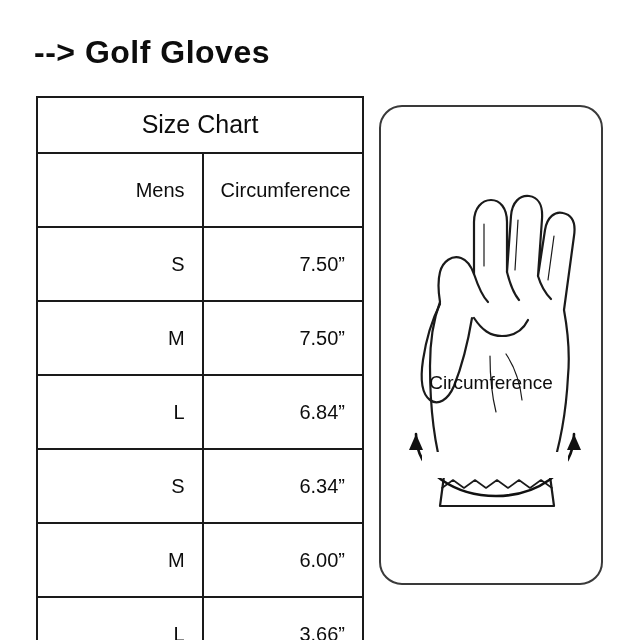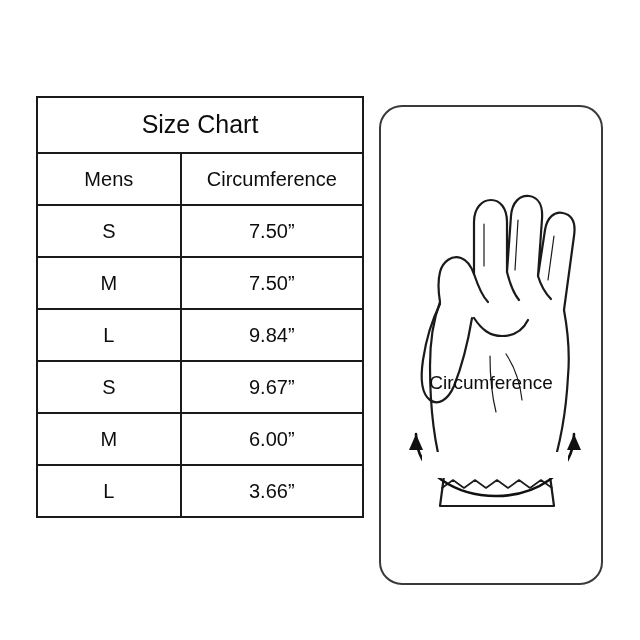--- a/index.html
+++ b/index.html
@@ -51,24 +51,24 @@
   table.size-table {
     border-collapse: collapse;
     width: 100%;
     table-layout: fixed;
   }
   table.size-table td {
     border: 2px solid #1a1a1a;
     border-left: none;
     border-top: none;
     height: 38px;
-    text-align: center;
+    text-align: right;
     font-size: 20px;
     color: #0d0d0d;
-    padding: 6px;
+    padding: 17px;
   }
   table.size-table tr td:first-child {
     width: 40%;
   }
   table.size-table tr:last-child td {
     border-bottom: none;
   }
   table.size-table td.last-col {
     border-right: none;
   }
@@ -95,45 +95,46 @@
     font-size: 19px;
     color: #0d0d0d;
     white-space: nowrap;
   }
 </style>
 </head>
 <body>
 
 <div class="page">
 
+  <div class="title">--&gt; Golf Gloves</div>
 
   <div class="chart-wrap">
     <div class="chart-title">Size Chart</div>
 
     <table class="size-table">
       <tbody>
         <tr>
           <td class="hdr">Mens</td>
           <td class="hdr last-col">Circumference</td>
         </tr>
         <tr>
           <td>S</td>
           <td class="last-col">7.50”</td>
         </tr>
         <tr>
           <td>M</td>
           <td class="last-col">7.50”</td>
         </tr>
         <tr>
           <td>L</td>
-          <td class="last-col">9.84”</td>
+          <td class="last-col">6.84”</td>
         </tr>
         <tr>
           <td>S</td>
-          <td class="last-col">9.67”</td>
+          <td class="last-col">6.34”</td>
         </tr>
         <tr>
           <td>M</td>
           <td class="last-col">6.00”</td>
         </tr>
         <tr>
           <td>L</td>
           <td class="last-col">3.66”</td>
         </tr>
       </tbody>

